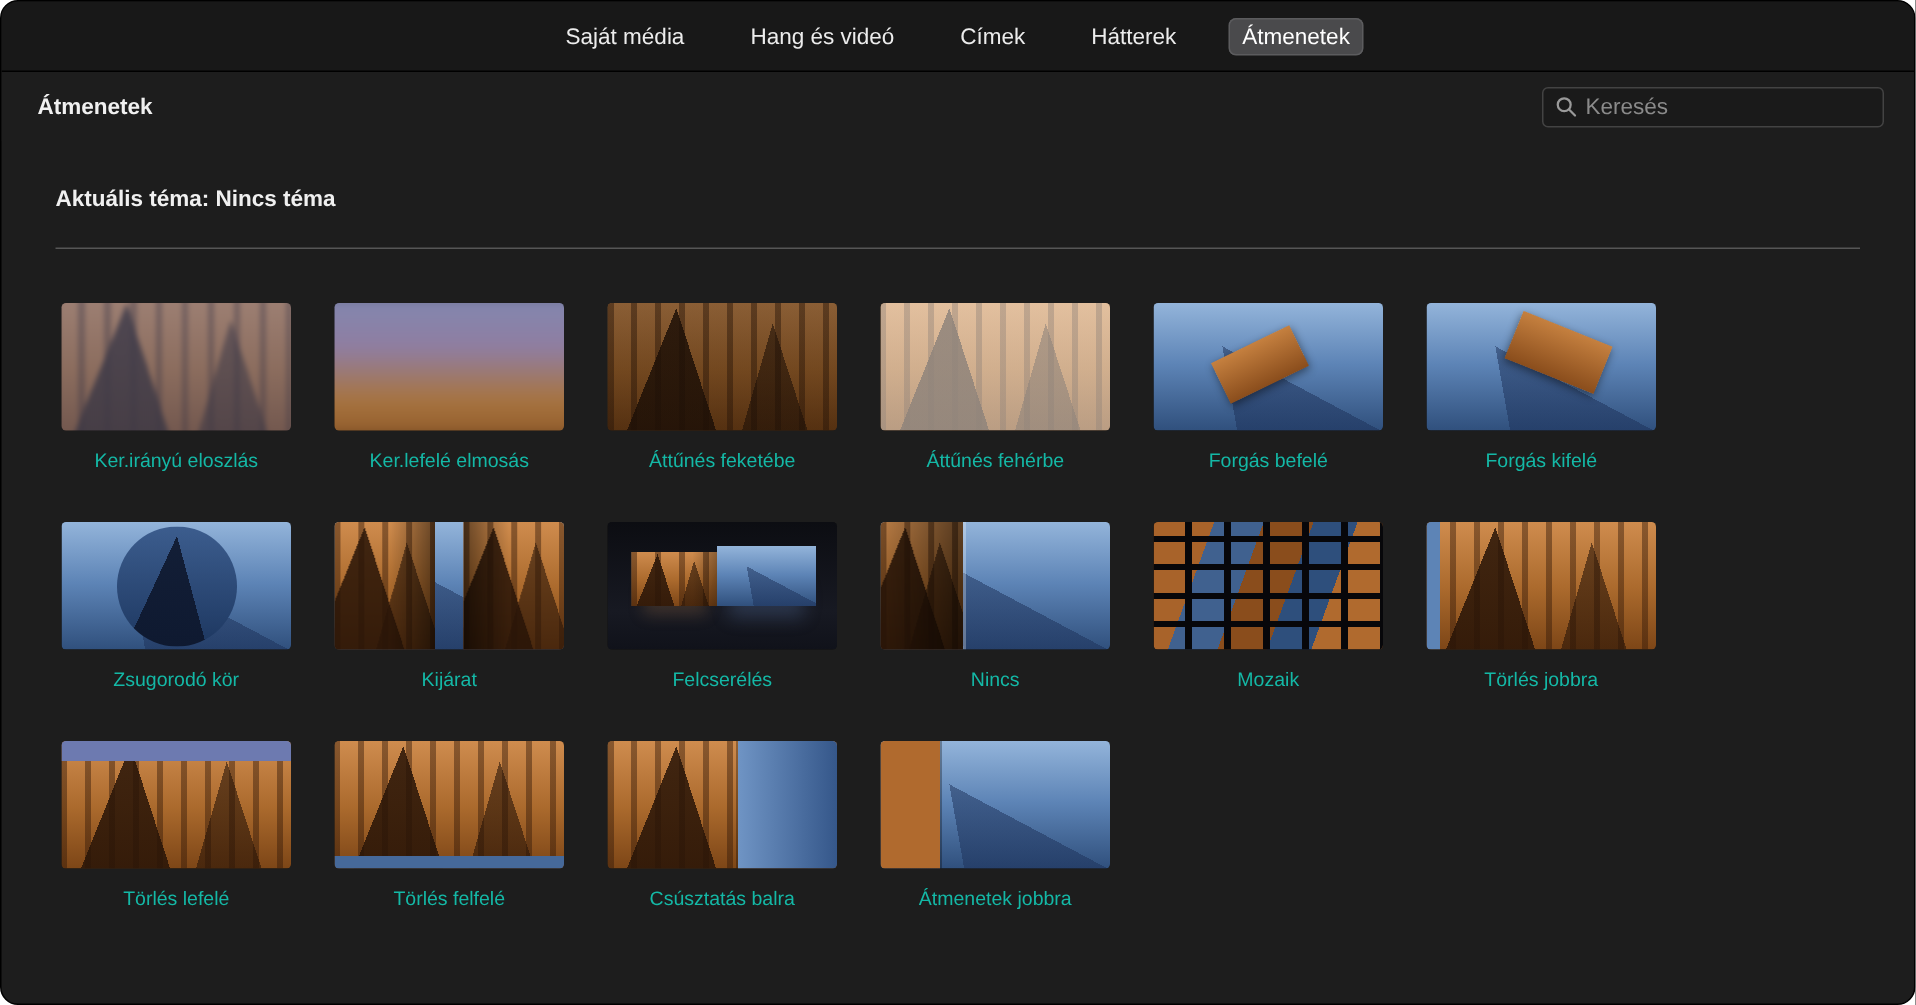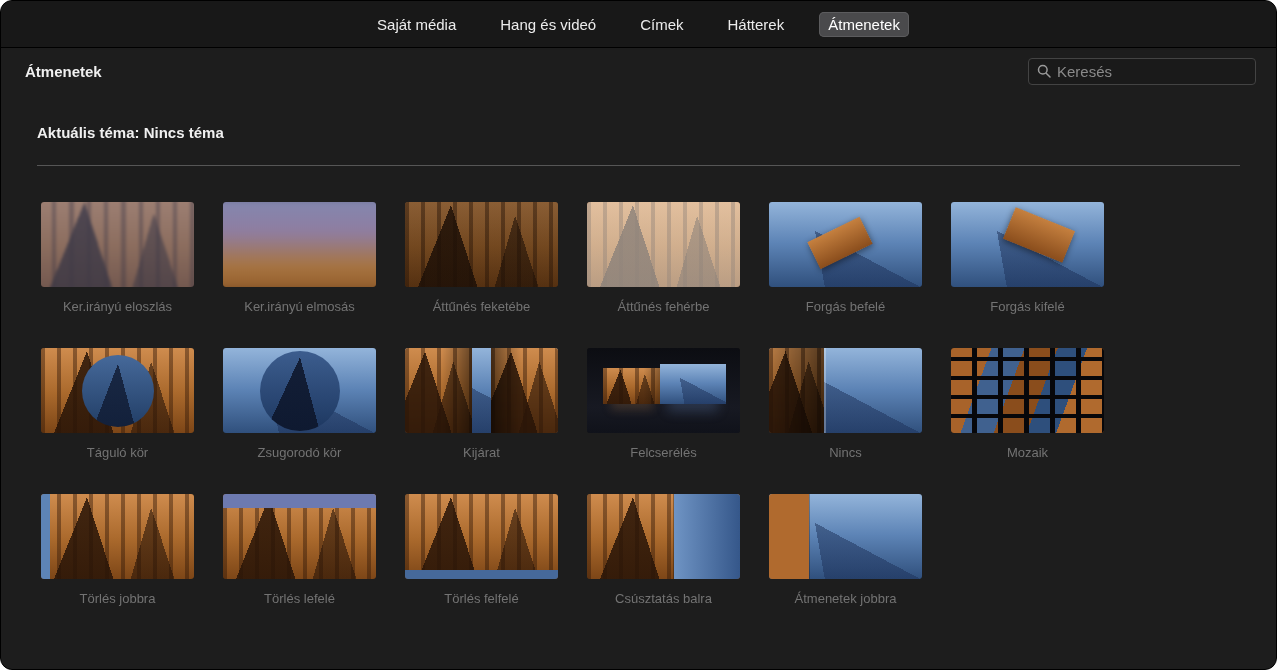--- a/index.html
+++ b/index.html
@@ -86,21 +86,21 @@
     --forestbase: linear-gradient(180deg, #cf8c4e 0%, #ab6a2d 52%, #7d4617 100%);
     --forest: var(--treeA), var(--treeB), var(--bark), var(--forestbase);
     --mtnridge: conic-gradient(from 118deg at 30% 34%, rgba(28,48,88,.5) 0 52deg, transparent 52deg);
     --mtnbase: linear-gradient(180deg, #93b4da 0%, #5d84b6 48%, #30507d 100%);
     --mtn: var(--mtnridge), var(--mtnbase);
   }
   .art { position: absolute; inset: 0; }
   .art::before, .art::after { position: absolute; }
   .label {
     margin-top: 12px; text-align: center;
-    font-size: 13px; color: #737373;
+    font-size: 13px; color: #14b8a6;
     white-space: nowrap; overflow: hidden; text-overflow: ellipsis;
   }
 
   
   .fx-cross-dissolve .art { background: linear-gradient(rgba(96,112,160,.45), rgba(96,112,160,.4)), var(--forest); filter: blur(1.5px); transform: scale(1.08); }
   .fx-cross-blur .art { background: linear-gradient(180deg, #8089b2 0%, #8f7da1 38%, #a8743f 72%, #8a5526 100%); filter: blur(5px); transform: scale(1.2); }
   .fx-fade-black .art { background: linear-gradient(rgba(10,8,6,.35), rgba(10,8,6,.35)), var(--forest); }
   .fx-fade-white .art { background: linear-gradient(rgba(246,243,238,.5), rgba(246,243,238,.5)), var(--forest); }
   .fx-spin-in .art { background: var(--mtn); }
   .fx-spin-in .art::after { content:""; width:58px; height:30px; left:42px; top:26px; transform: rotate(-26deg); background: linear-gradient(180deg,#c5803f,#8a4d1c); box-shadow: 0 2px 6px rgba(0,0,0,.45); }
@@ -166,21 +166,21 @@
         <div class="cell">
     <div class="thumb fx-cross-dissolve">
             <div class="art"></div>
           </div>
     <div class="label">Ker.irányú eloszlás</div>
   </div>
         <div class="cell">
     <div class="thumb fx-cross-blur">
             <div class="art"></div>
           </div>
-    <div class="label">Ker.irányú elmosás</div>
+    <div class="label">Ker.lefelé elmosás</div>
   </div>
         <div class="cell">
     <div class="thumb fx-fade-black">
             <div class="art"></div>
           </div>
     <div class="label">Áttűnés feketébe</div>
   </div>
         <div class="cell">
     <div class="thumb fx-fade-white">
             <div class="art"></div>
@@ -193,26 +193,20 @@
           </div>
     <div class="label">Forgás befelé</div>
   </div>
         <div class="cell">
     <div class="thumb fx-spin-out">
             <div class="art"></div>
           </div>
     <div class="label">Forgás kifelé</div>
   </div>
         <div class="cell">
-    <div class="thumb fx-circle-expand">
-            <div class="art"></div>
-          </div>
-    <div class="label">Táguló kör</div>
-  </div>
-        <div class="cell">
     <div class="thumb fx-circle-shrink">
             <div class="art"></div>
           </div>
     <div class="label">Zsugorodó kör</div>
   </div>
         <div class="cell">
     <div class="thumb fx-doorway">
             <div class="art"></div>
           </div>
     <div class="label">Kijárat</div>

